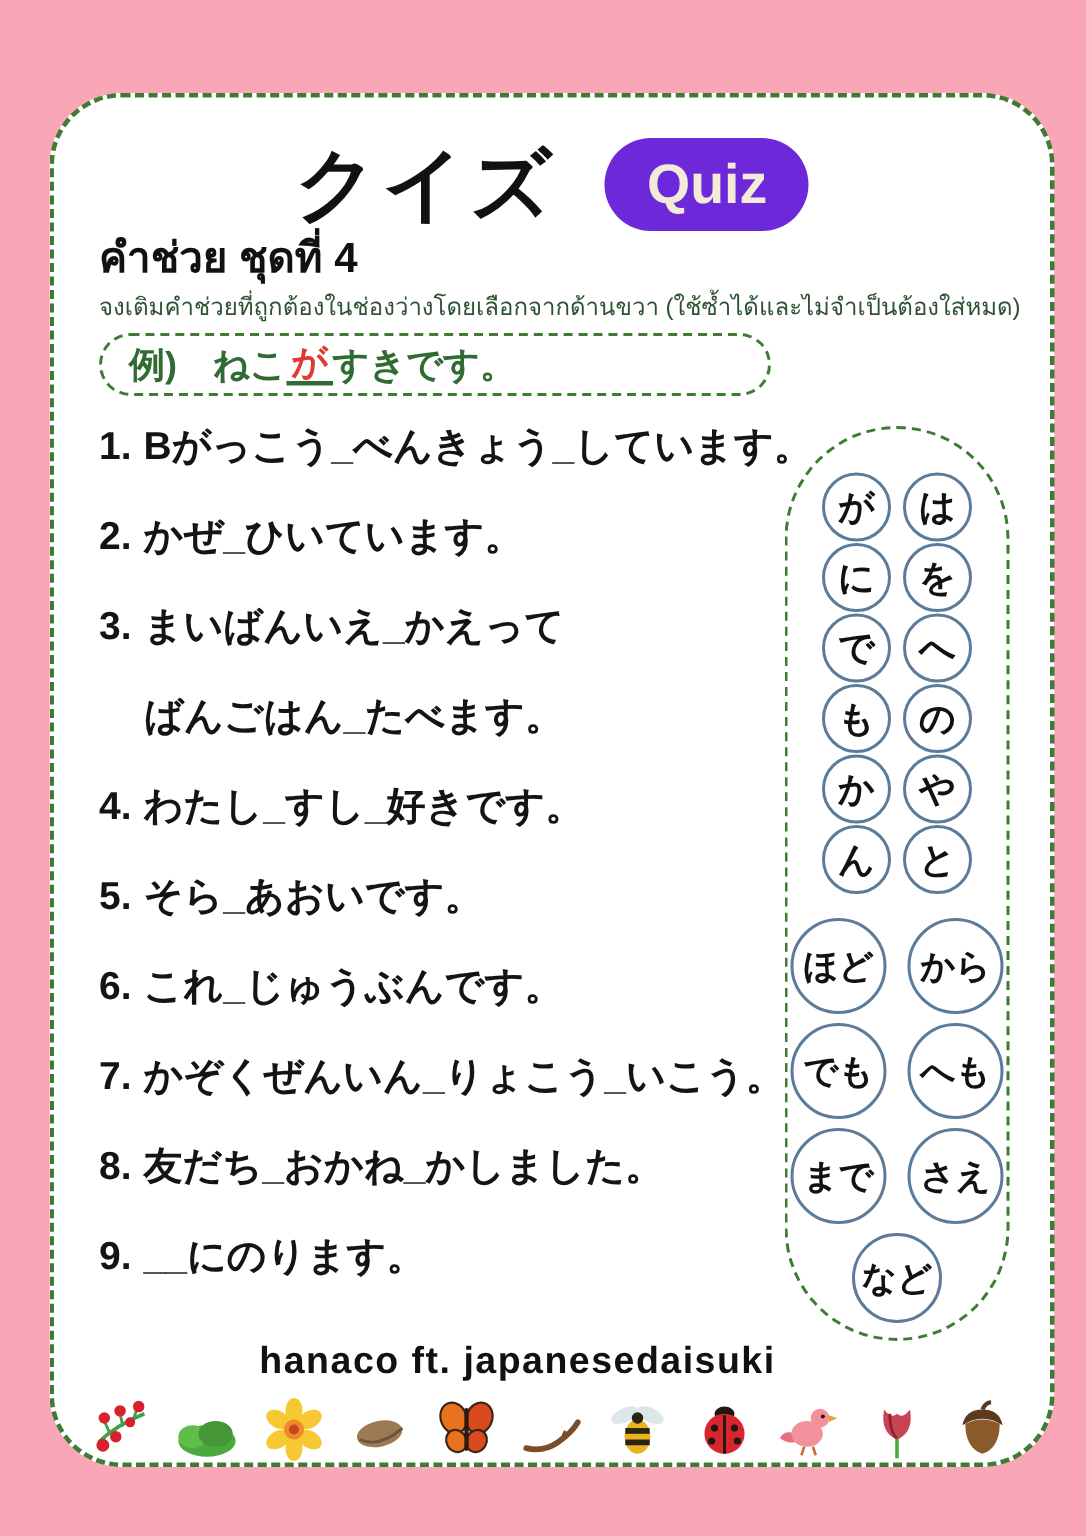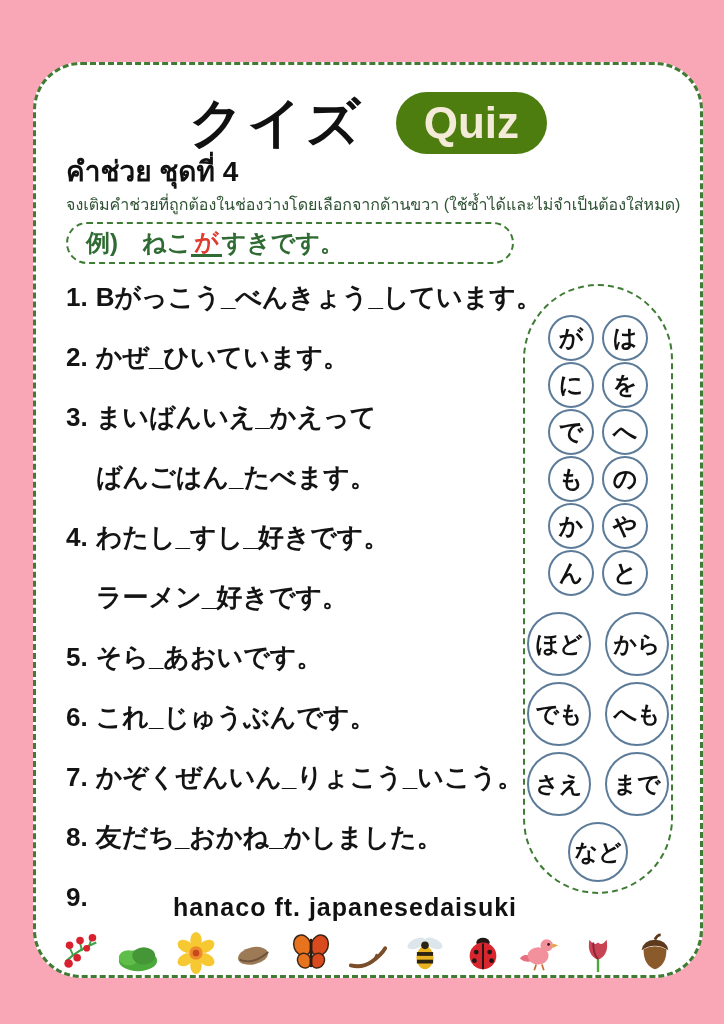--- a/index.html
+++ b/index.html
@@ -3,21 +3,21 @@
 <meta charset="utf-8">
 <style>
   html,body{margin:0;padding:0;width:724px;height:1024px;overflow:hidden;}
   body{background:#F9A6B7;position:relative;font-family:"Liberation Sans","DejaVu Sans",sans-serif;}
   .card{position:absolute;left:33px;top:62px;width:670px;height:916px;background:#ffffff;
         border:3px dashed #3E7C33;border-radius:48px;box-sizing:border-box;}
   
   .title-row{position:absolute;top:26px;left:0;right:0;height:64px;display:flex;
              justify-content:center;align-items:center;gap:32px;}
   .title-jp{font-size:54px;font-weight:900;color:#111;letter-spacing:3px;}
-  .quiz-badge{background:#4d7c0f;color:#F3EAD7;font-size:44px;font-weight:900;
+  .quiz-badge{background:#6d28d9;color:#F3EAD7;font-size:37px;font-weight:900;
               height:62px;display:flex;align-items:center;padding:0 28px;border-radius:34px;}
   .subtitle{position:absolute;top:84px;left:30px;font-size:28px;font-weight:800;color:#111;text-align:center;}
   .instruction{position:absolute;top:127px;left:30px;right:16px;font-size:16px;
                color:#2F5233;font-weight:500;}
   
   .example-box{position:absolute;top:157px;left:30px;width:448px;height:42px;
                border:2px dashed #3E7C33;border-radius:22px;box-sizing:border-box;
                display:flex;align-items:center;padding:0 18px;
                font-size:24px;font-weight:800;color:#2F6B33;}
   .example-label{margin-right:24px;}
@@ -80,41 +80,39 @@
       <span class="q-num">3.</span>
       <span class="q-text">まいばんいえ_かえって</span>
     </div>
     <div class="q-line cont">
       <span class="q-text">ばんごはん_たべます。</span>
     </div>
     <div class="q-line">
       <span class="q-num">4.</span>
       <span class="q-text">わたし_すし_好きです。</span>
     </div>
-    <div class="q-line cont">
-      <span class="q-text">ラーメン_好きです。</span>
-    </div>
     <div class="q-line">
       <span class="q-num">5.</span>
       <span class="q-text">そら_あおいです。</span>
     </div>
     <div class="q-line">
       <span class="q-num">6.</span>
       <span class="q-text">これ_じゅうぶんです。</span>
     </div>
     <div class="q-line">
       <span class="q-num">7.</span>
       <span class="q-text">かぞくぜんいん_りょこう_いこう。</span>
     </div>
     <div class="q-line">
       <span class="q-num">8.</span>
       <span class="q-text">友だち_おかね_かしました。</span>
     </div>
     <div class="q-line">
       <span class="q-num">9.</span>
+      <span class="q-text">__にのります。</span>
     </div>
   </div>
 
   <div class="bank">
     <div class="bank-row">
       <div class="p-circle p-small">が</div>
       <div class="p-circle p-small">は</div>
     </div>
     <div class="bank-row">
       <div class="p-circle p-small">に</div>
@@ -138,22 +136,22 @@
     </div>
     <div class="bank-row lg first-lg">
       <div class="p-circle p-large">ほど</div>
       <div class="p-circle p-large">から</div>
     </div>
     <div class="bank-row lg">
       <div class="p-circle p-large">でも</div>
       <div class="p-circle p-large">へも</div>
     </div>
     <div class="bank-row lg">
+      <div class="p-circle p-large">まで</div>
       <div class="p-circle p-large">さえ</div>
-      <div class="p-circle p-large">まで</div>
     </div>
     <div class="bank-row">
       <div class="p-circle p-last">など</div>
     </div>
   </div>
 
   <div class="credit">hanaco ft. japanesedaisuki</div>
 
   <div class="icons">
     <svg viewBox="0 0 44 44">

